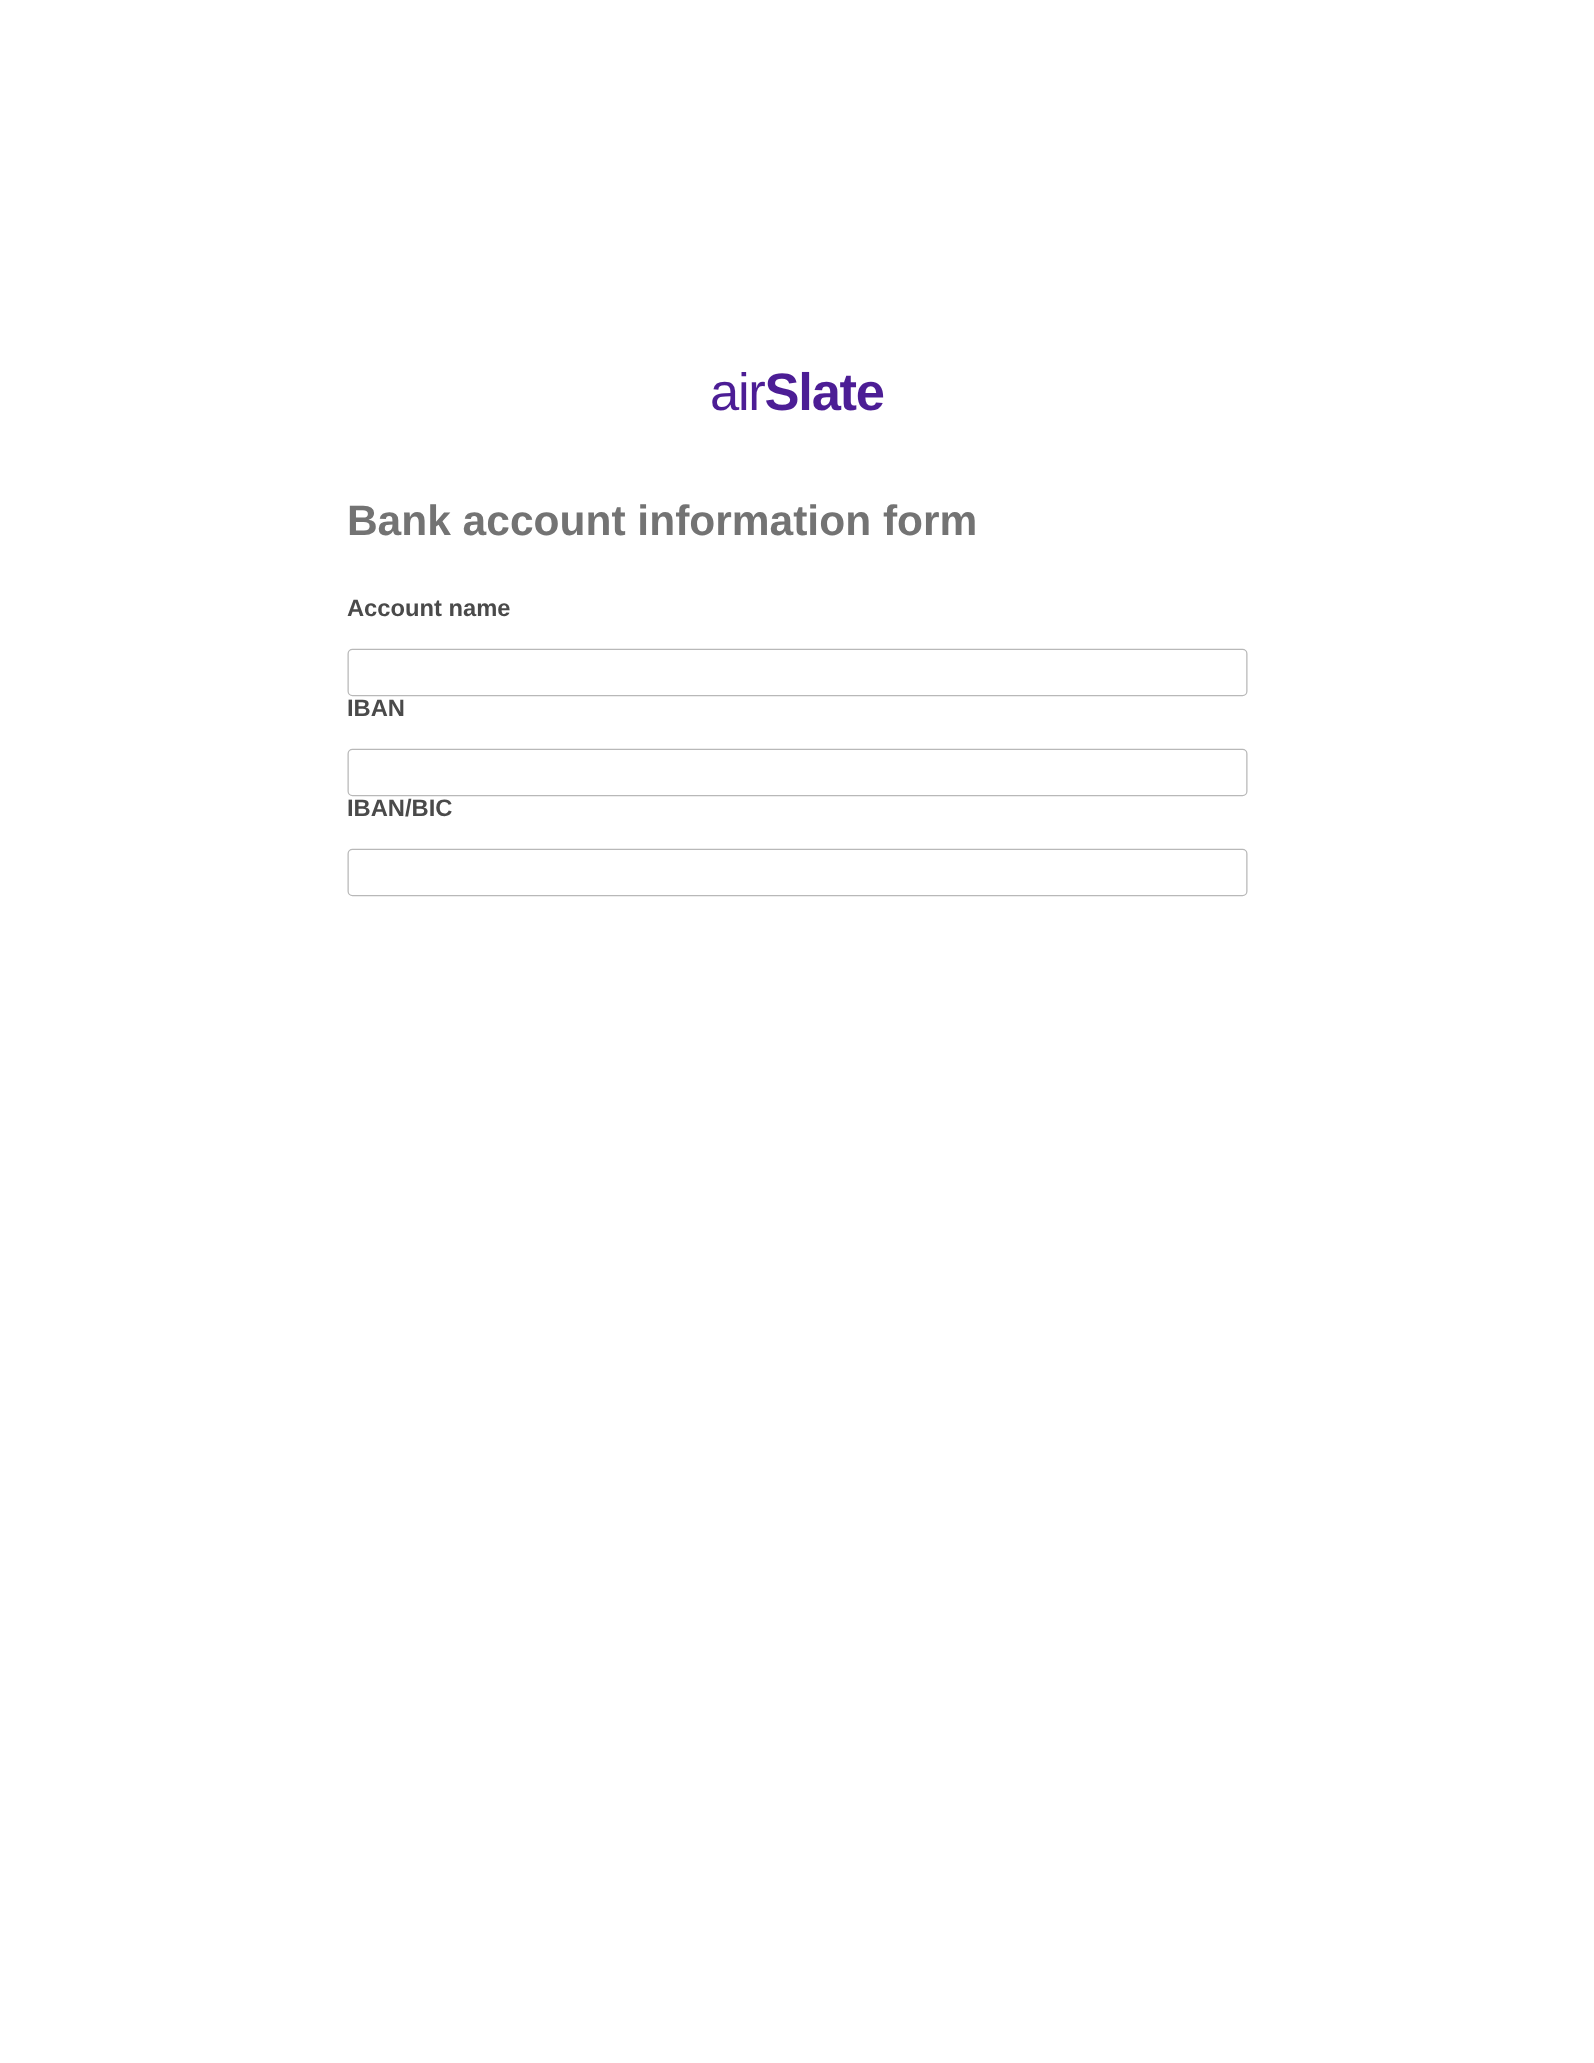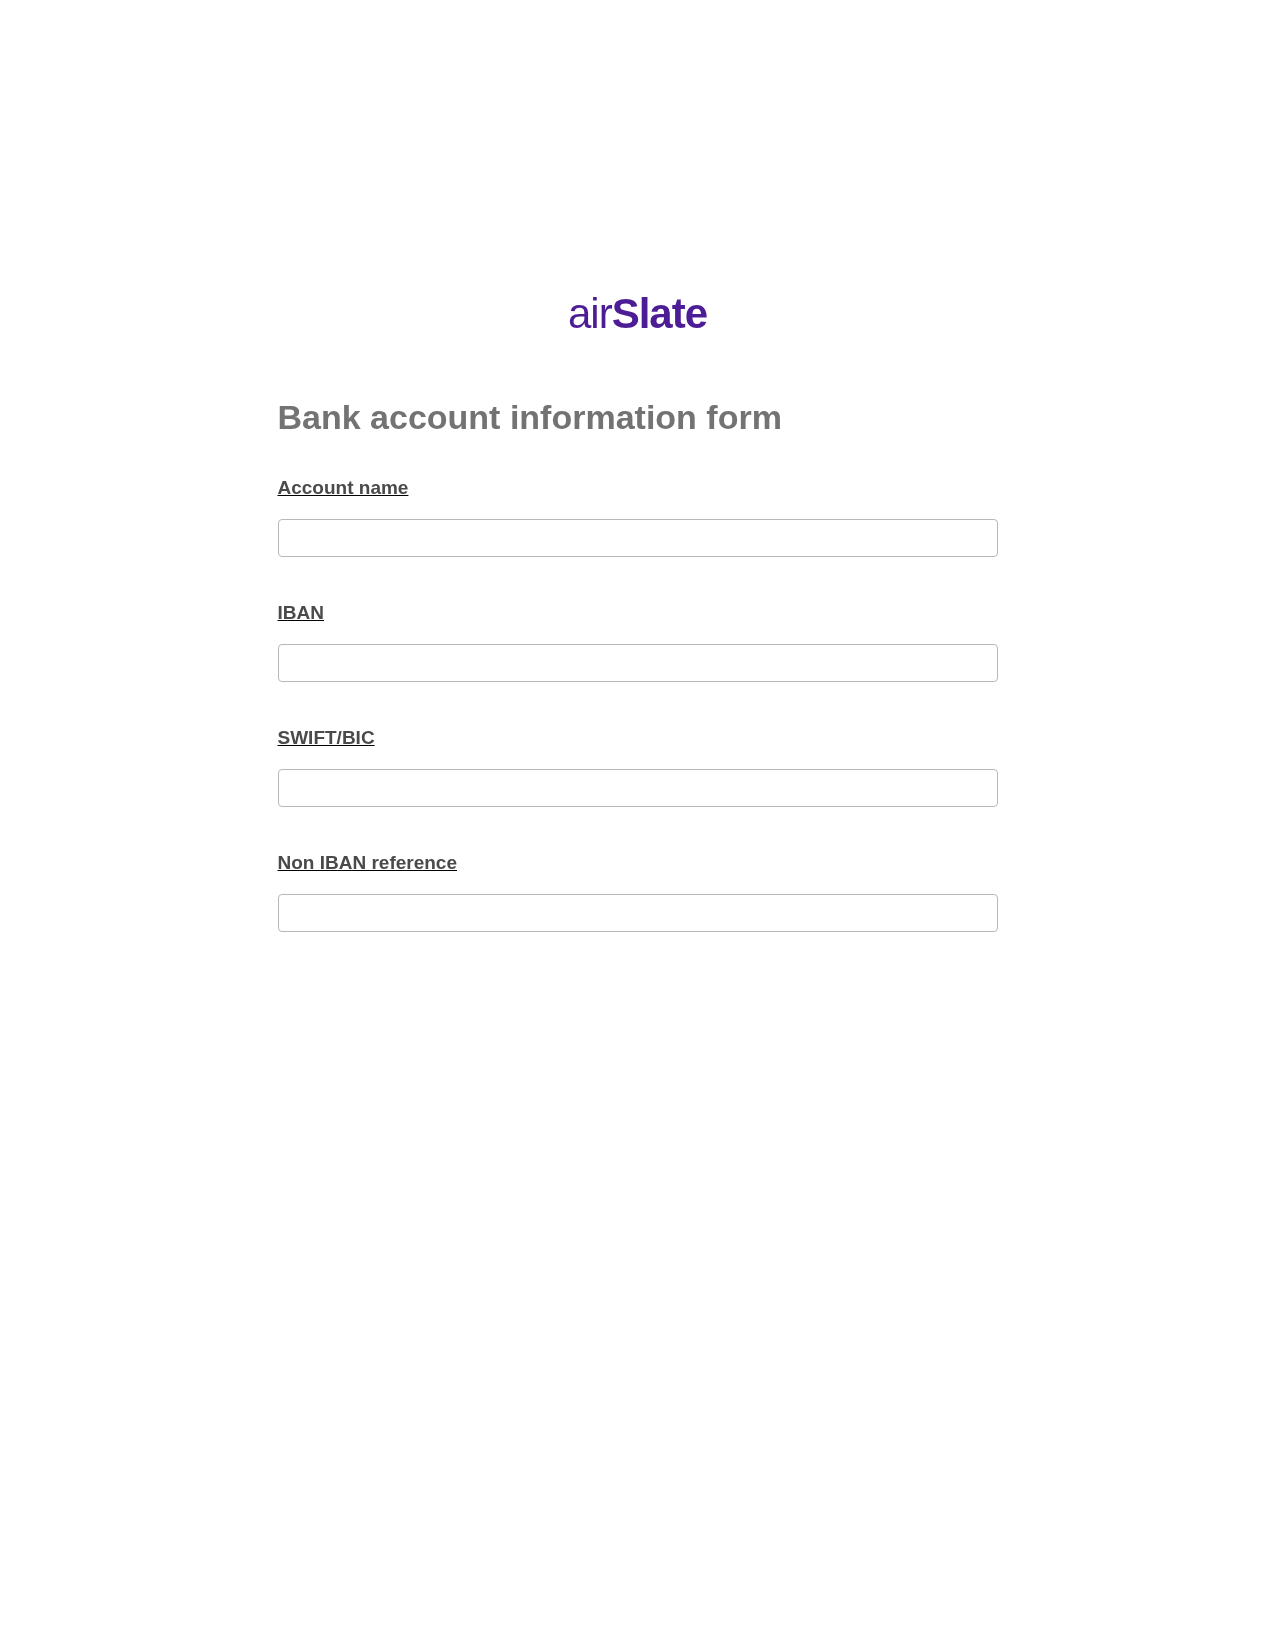--- a/index.html
+++ b/index.html
@@ -34,22 +34,20 @@
     .logo-text .slate {
       font-weight: 700;
     }
     .form-title {
       font-size: 34px;
       font-weight: 700;
       color: #737373;
       margin-bottom: 40px;
     }
     .form-group {
-      margin-bottom: 45px;
-      text-decoration: underline;
     }
     .form-label {
       display: block;
       font-size: 19px;
       font-weight: 700;
       color: #4a4a4a;
       margin-bottom: 20px;
     }
     .form-input {
       width: 100%;
@@ -75,21 +73,17 @@
     <label class="form-label">Account name</label>
     <input type="text" class="form-input" value="" style="">
   </div>
 
   <div class="form-group">
     <label class="form-label">IBAN</label>
     <input type="text" class="form-input" value="" style="">
   </div>
 
   <div class="form-group">
-    <label class="form-label">SWIFT/BIC</label>
+    <label class="form-label">IBAN/BIC</label>
     <input type="text" class="form-input" value="" style="">
   </div>
 
-  <div class="form-group">
-    <label class="form-label">Non IBAN reference</label>
-    <input type="text" class="form-input" value="" style="">
-  </div>
 </div>
 
 </body></html>

